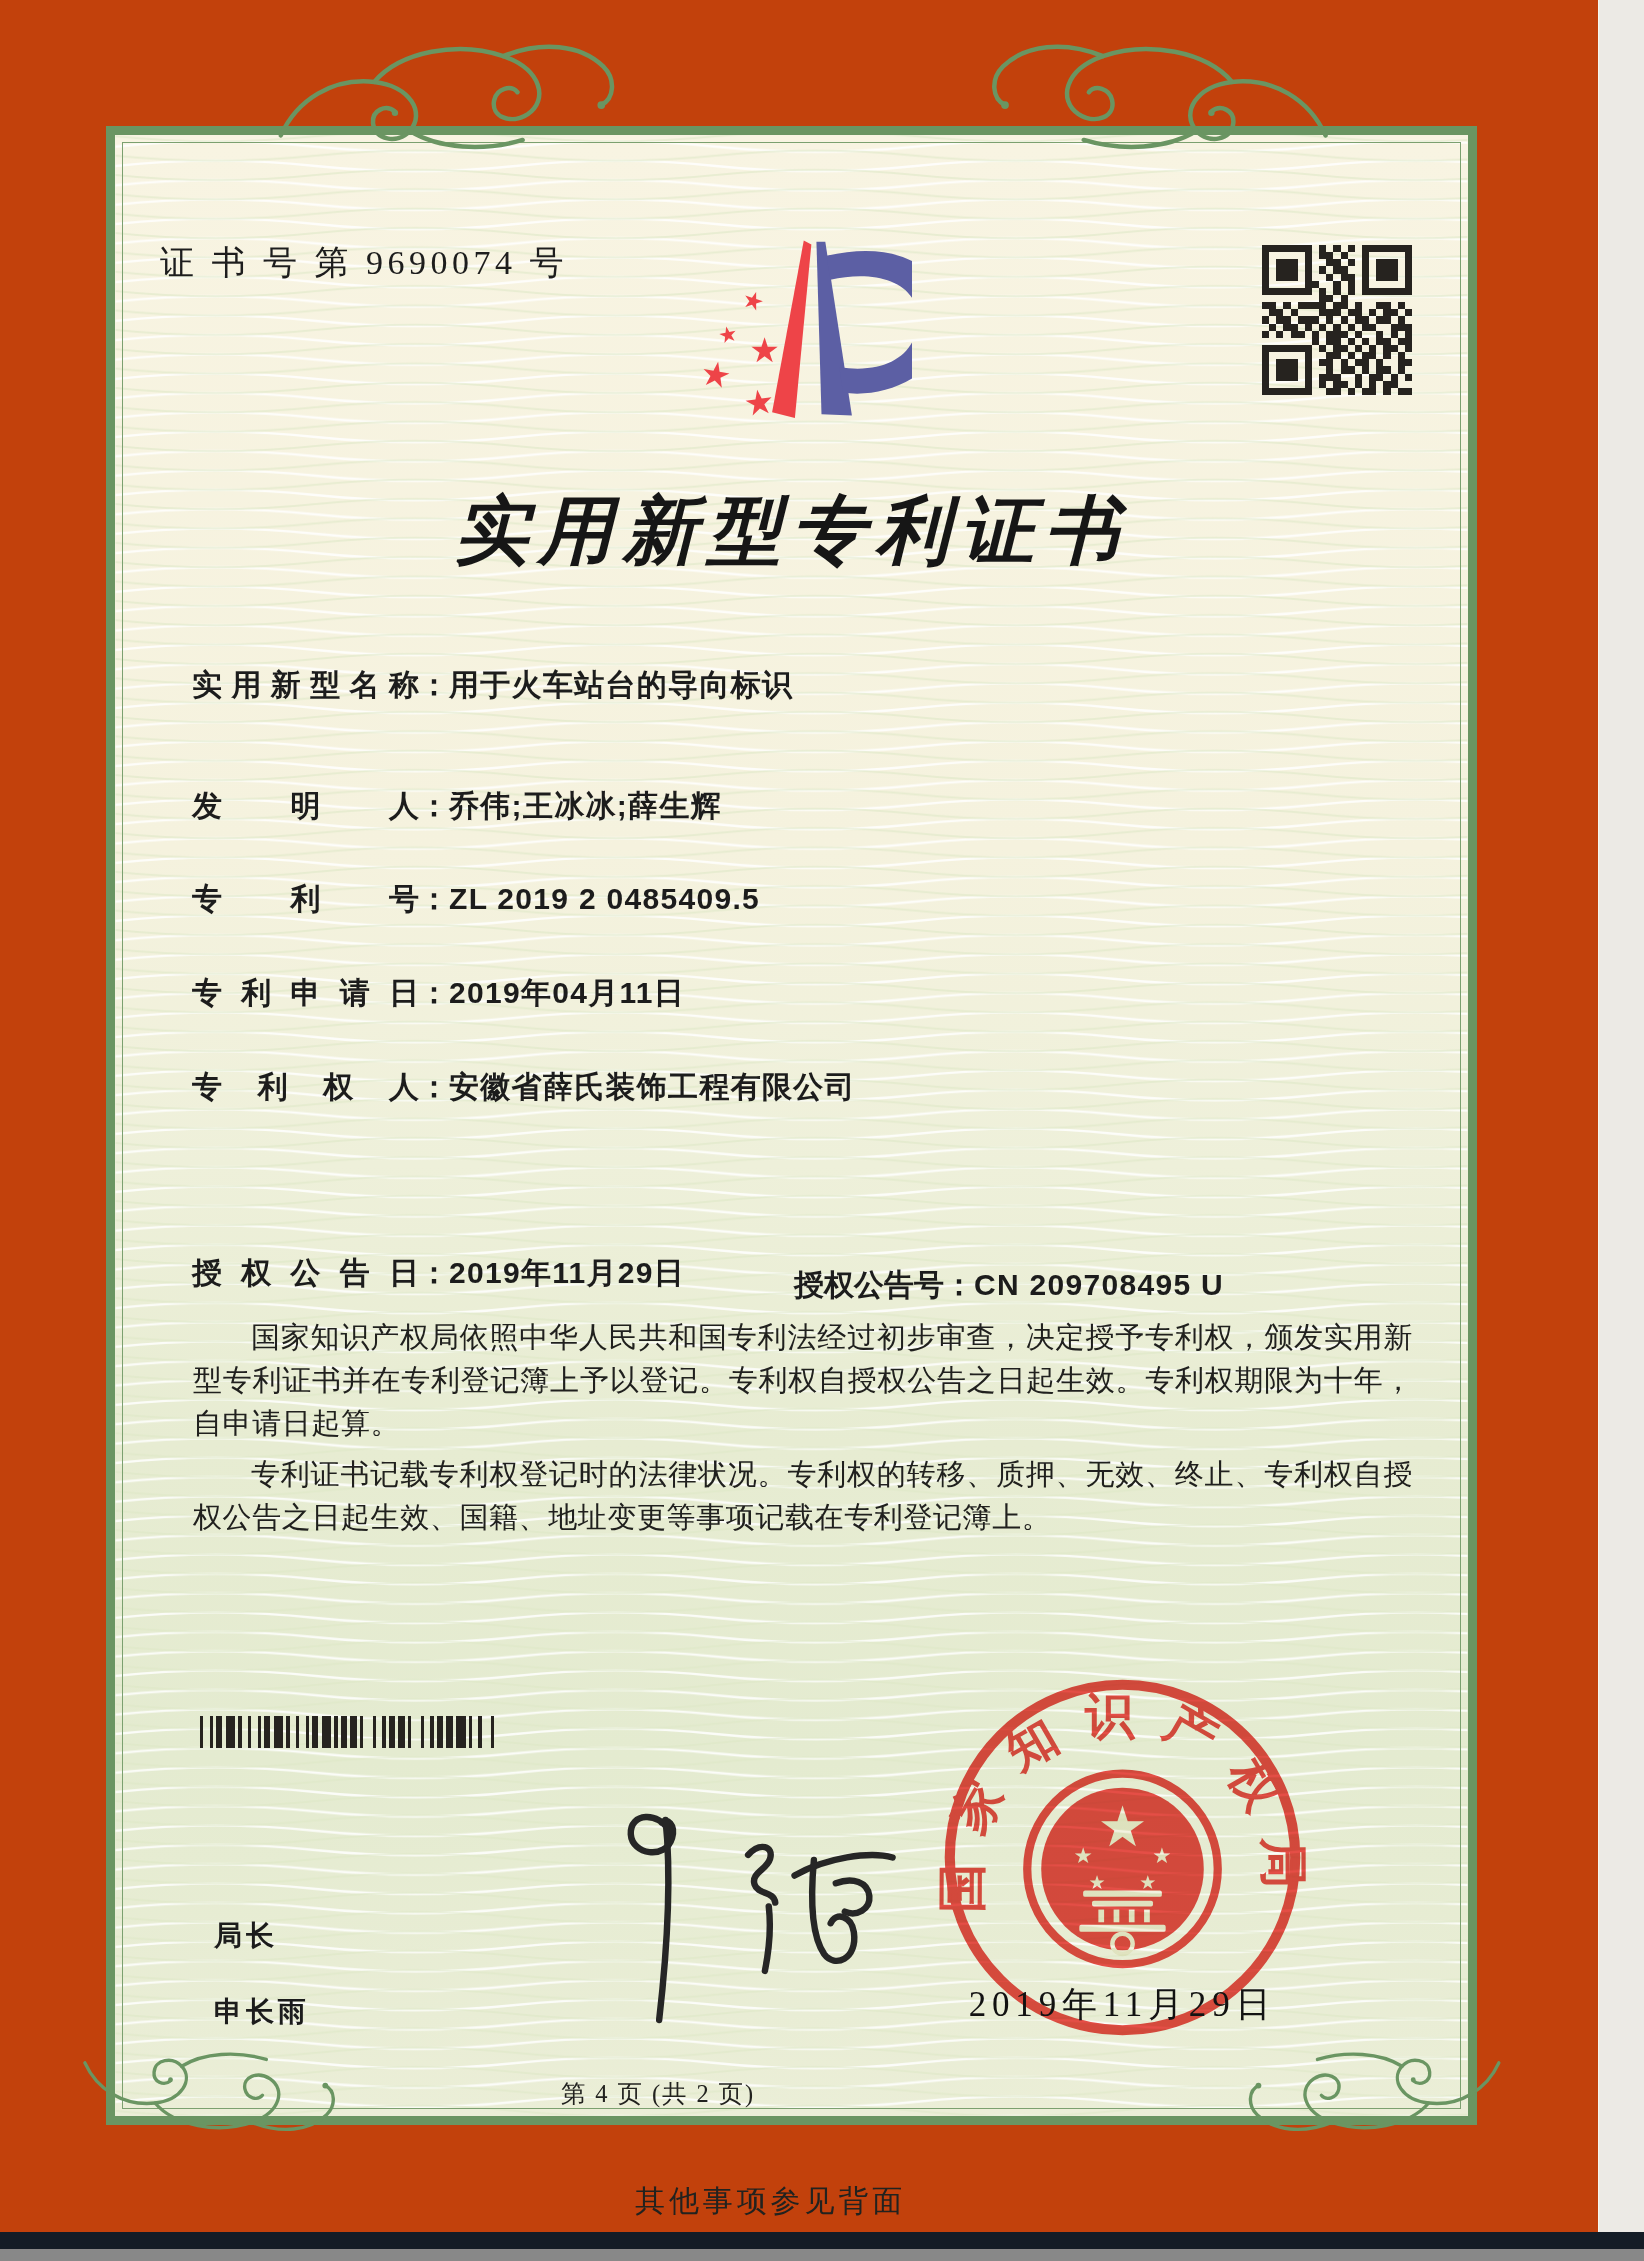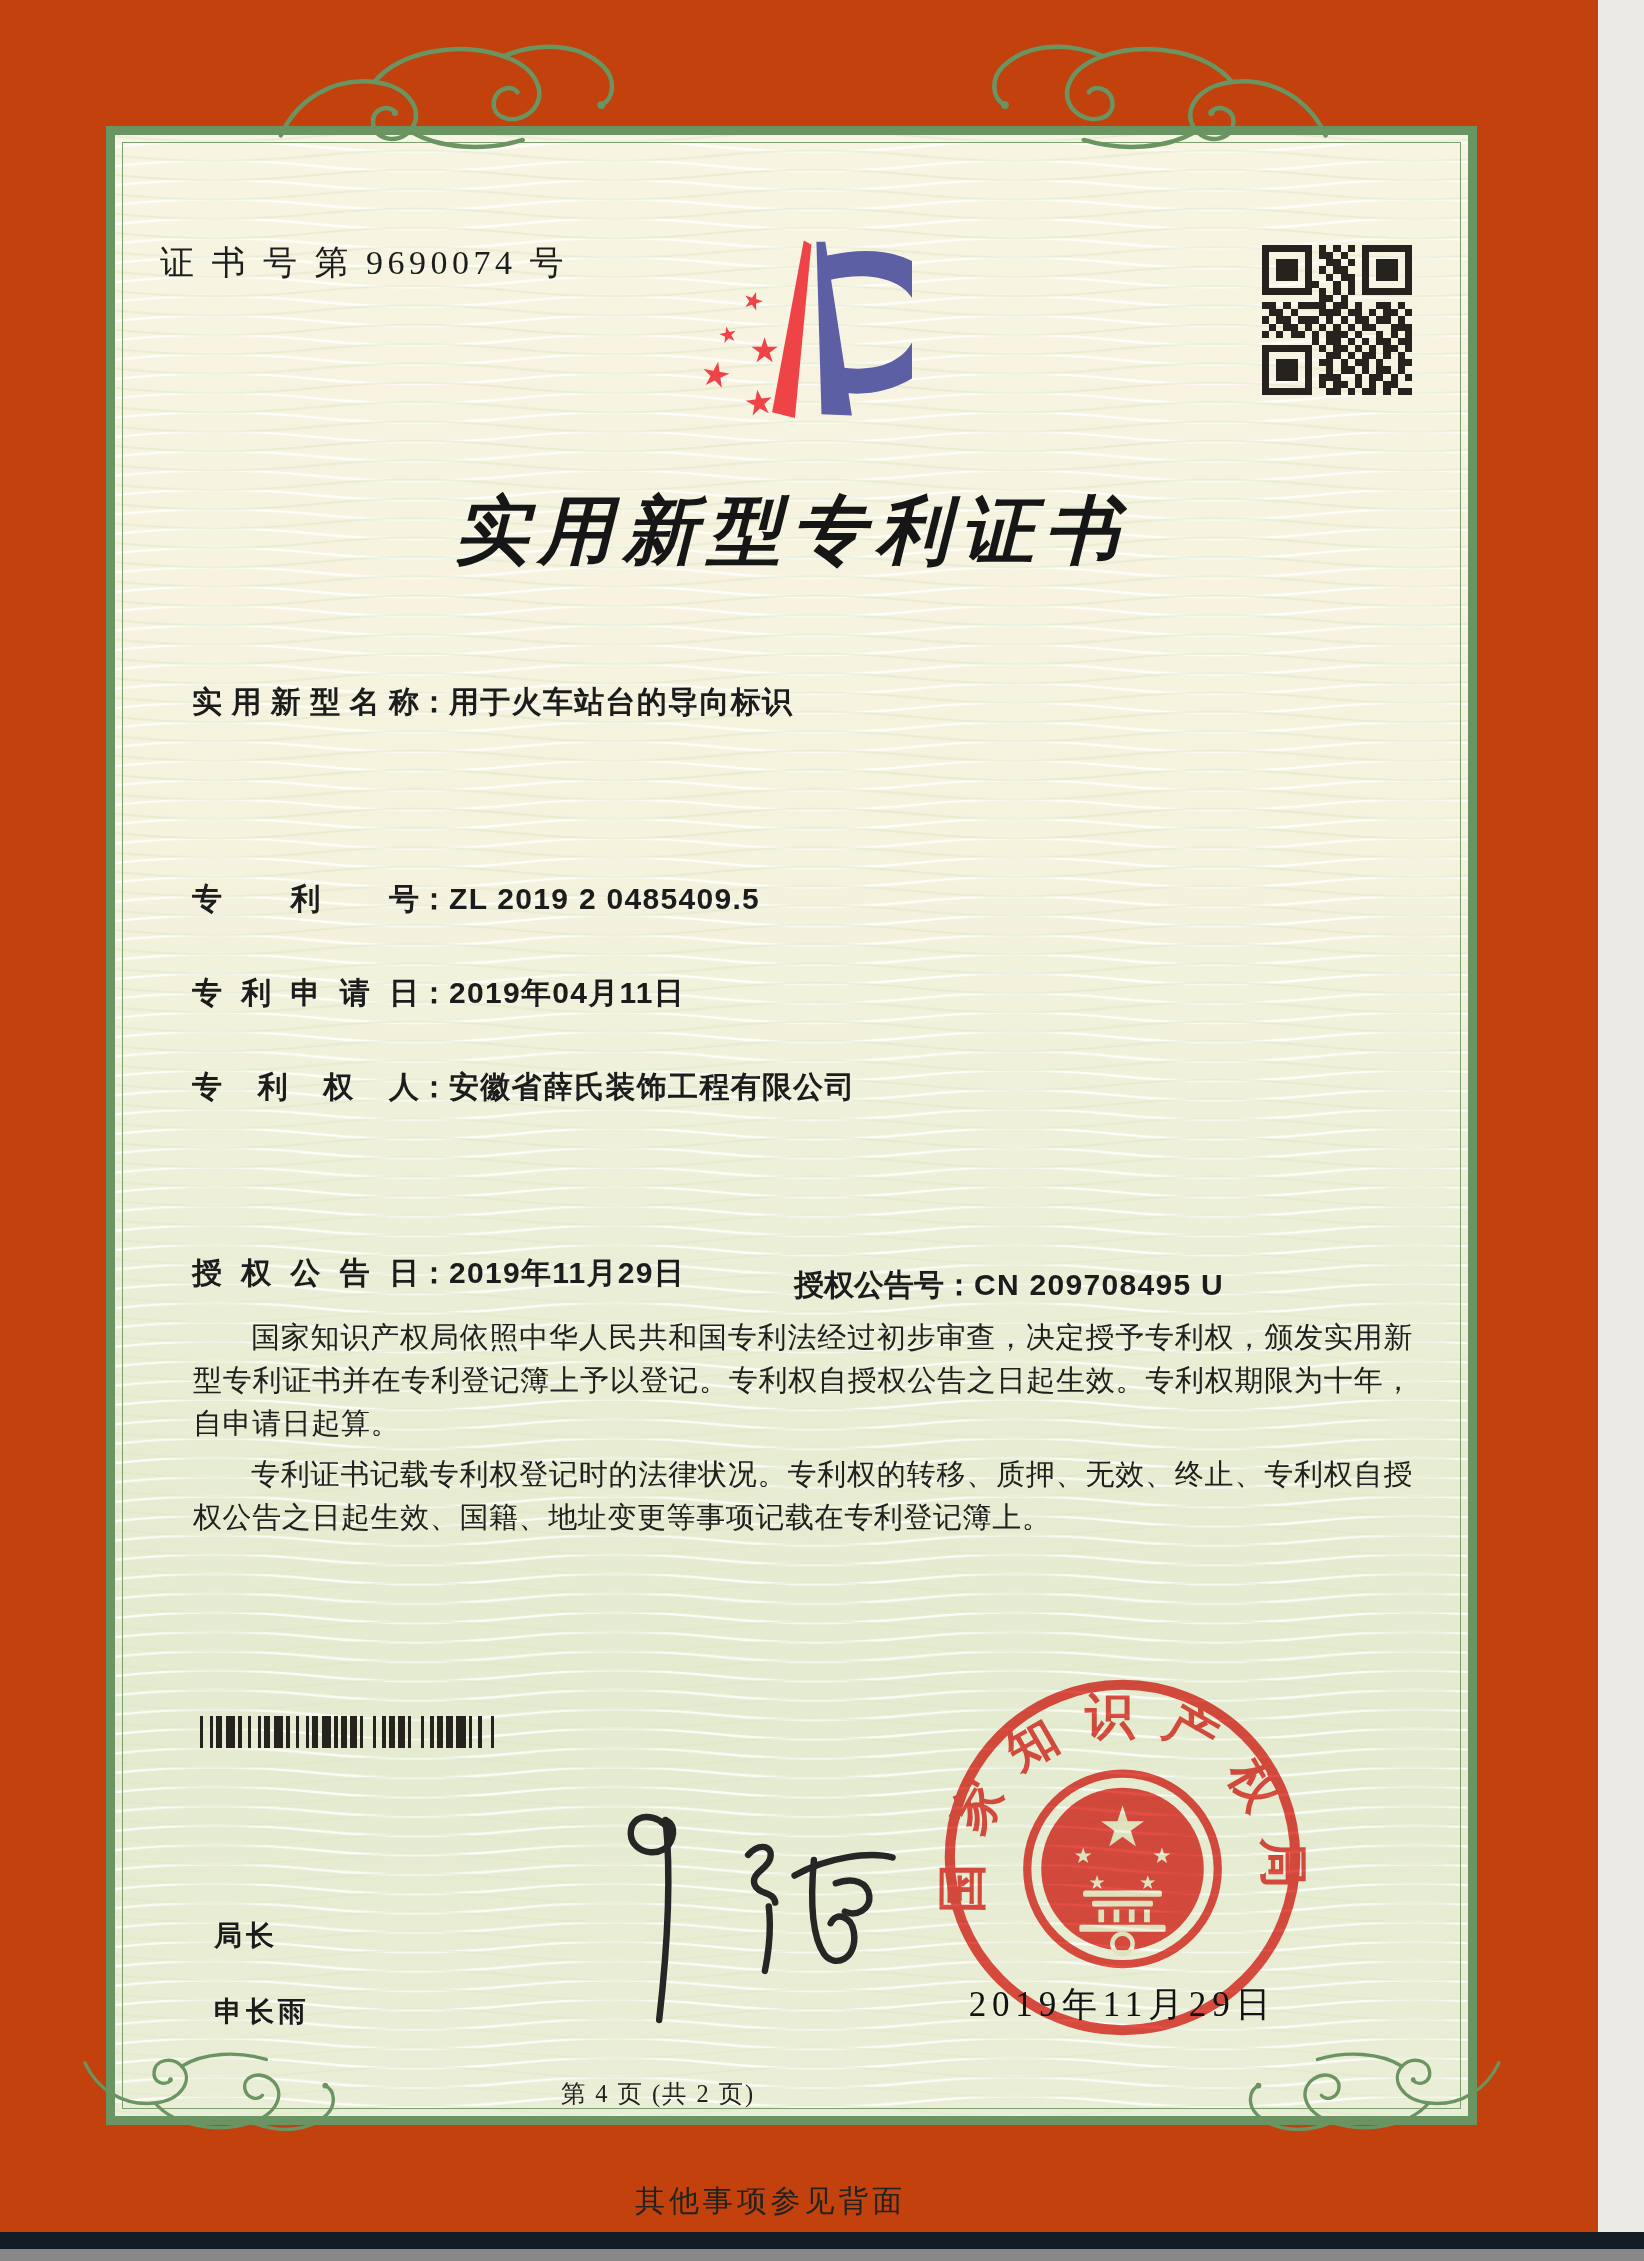--- a/index.html
+++ b/index.html
@@ -545,22 +545,25 @@
       <div class="q1"></div>
       <div class="q0"></div>
       <div class="q1"></div>
       <div class="q0"></div>
       <div class="q1"></div>
       <div class="q1"></div>
     </div>
 
   <div class="title serif">实用新型专利证书</div>
 
-  <div class="row" style="top:682px">
+  <div class="row" style="top:665px">
     <span class="lbl">实用新型名称</span><span>：</span><span class="val">用于火车站台的导向标识</span>
+  </div>
+  <div class="row" style="top:786px">
+    <span class="lbl">发明人</span><span>：</span><span class="val">乔伟;王冰冰;薛生辉</span>
   </div>
   <div class="row" style="top:879px">
     <span class="lbl">专利号</span><span>：</span><span class="val">ZL 2019 2 0485409.5</span>
   </div>
   <div class="row" style="top:973px">
     <span class="lbl">专利申请日</span><span>：</span><span class="val">2019年04月11日</span>
   </div>
   <div class="row" style="top:1067px">
     <span class="lbl">专利权人</span><span>：</span><span class="val">安徽省薛氏装饰工程有限公司</span>
   </div>

